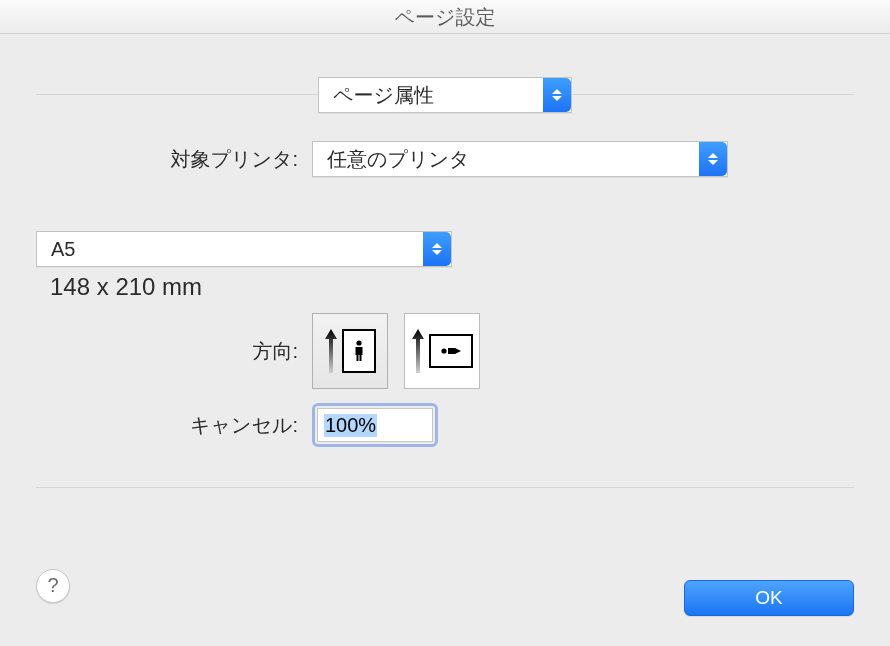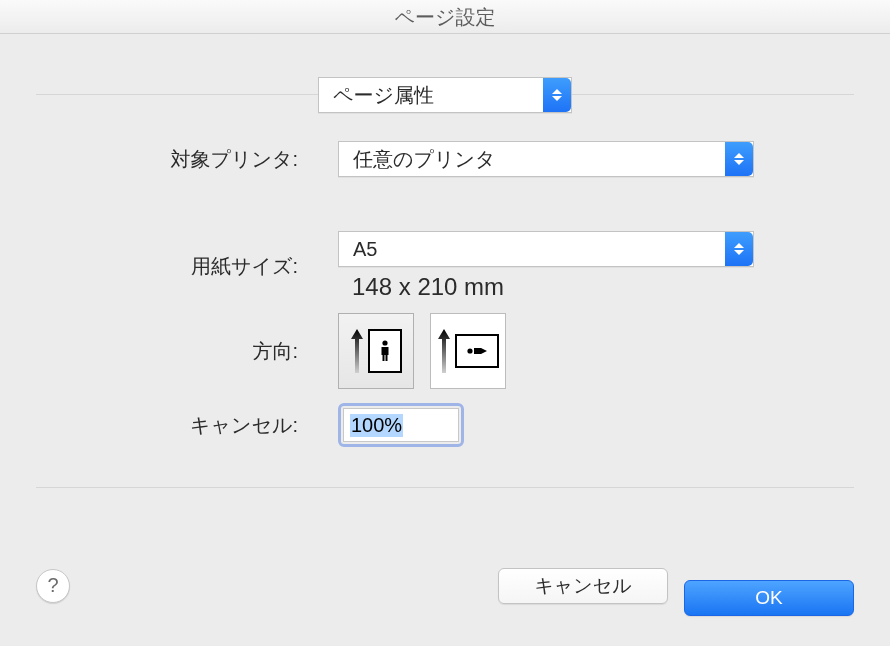--- a/index.html
+++ b/index.html
@@ -32,21 +32,20 @@
   }
   .hr-bottom {
     height: 1px;
     background: #d6d6d6;
     margin-top: 40px;
   }
   .row {
     display: flex;
     align-items: center;
     margin-top: 28px;
-    gap: 26px;
   }
   .label-col {
     width: 276px;
     text-align: right;
     padding-right: 14px;
     font-size: 20px;
     color: #2b2b2b;
   }
   .field-col {
     flex: 1;
@@ -227,21 +226,20 @@
         <span>任意のプリンタ</span>
         <div class="endcap">
           <div class="caret-up"></div>
             <div class="caret-down"></div>
         </div>
       </div>
     </div>
   </div>
 
   <div class="row" style="margin-top:54px;">
-    <div class="label-col">用紙サイズ:</div>
     <div class="field-col">
       <div class="popup popup-wide">
         <span>A5</span>
         <div class="endcap">
           <div class="caret-up"></div>
             <div class="caret-down"></div>
         </div>
       </div>
       <div class="paper-dims">148 x 210 mm</div>
     </div>
@@ -309,19 +307,16 @@
 
   <div class="hr-bottom"></div>
 
 </div>
 
 <div class="footer">
   <div class="help-btn">
     <span>?</span>
   </div>
   <div class="footer-spacer"></div>
-  <div class="btn">
-    <span>キャンセル</span>
-  </div>
   <div class="btn primary">
     <span>OK</span>
   </div>
 </div>
 
 </body></html>

